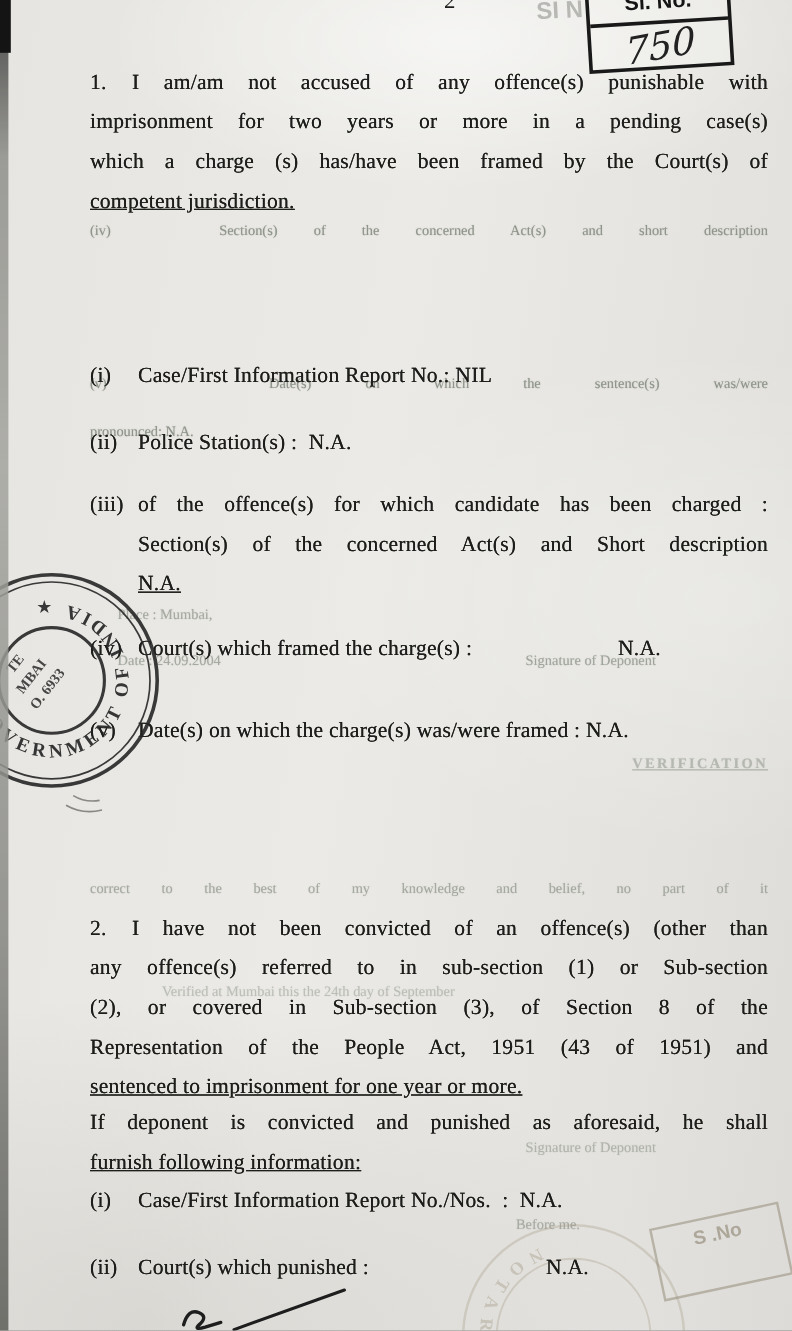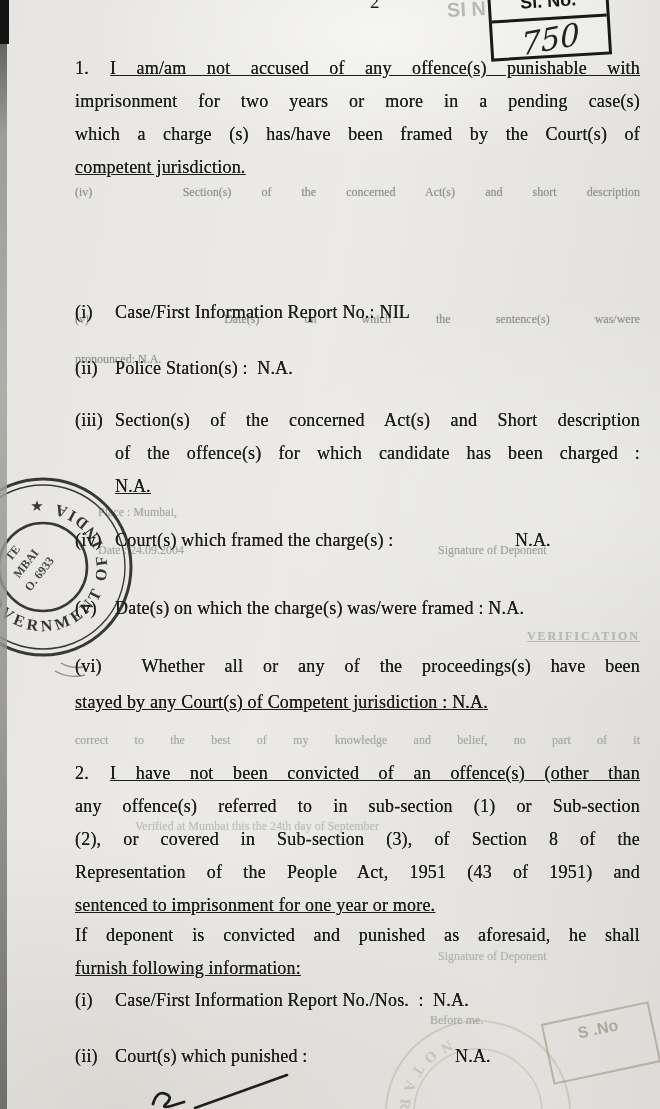--- a/index.html
+++ b/index.html
@@ -14,21 +14,21 @@
   }
   .edge-gray{position:absolute;left:0;top:0;width:7px;height:1109px;
     background:linear-gradient(#2e2e2e,#8f8f8b 12%,#a5a5a0 35%,#8d8d89 65%,#5d5d59 100%);
     filter:blur(.5px);opacity:.85;z-index:5;}
   .edge-black{position:absolute;left:0;top:0;width:9px;height:44px;background:#141414;z-index:6;}
 
   .txt{position:absolute;font-size:18px;line-height:33px;letter-spacing:.2px;
        text-shadow:0 0 .4px currentColor;}
   .para{left:75px;width:565px;}
   .num{position:absolute;left:0;top:0;}
-  .ind35{padding-left:35px;text-decoration:underline;}
+  .ind35{padding-left:35px;}
   .ind40{padding-left:40px;}
   .jline{text-align:justify;text-align-last:justify;}
   .lline{text-align:left;text-decoration:underline;}
 
   .item{left:75px;width:565px;padding-left:40px;box-sizing:border-box;}
   .inum{position:absolute;left:0;top:0;}
   .itext{white-space:pre;margin-top:16px;}
   .ival{position:absolute;top:0;}
 
   .ghost{position:absolute;font-size:12px;line-height:33px;color:#8f958b;z-index:1;
@@ -120,40 +120,36 @@
     <span class="itext">Case/First Information Report No.: NIL</span>
   </div>
 
   <div class="txt item main" style="top:352px">
     <span class="inum">(ii)</span>
     <span class="itext">Police Station(s) :  N.A.</span>
   </div>
 
   <div class="txt item main" style="top:404px">
     <span class="inum">(iii)</span>
+    <div class="jline">of the offence(s) for which candidate has been charged :</div>
     <div class="jline">Section(s) of the concerned Act(s) and Short description</div>
-    <div class="jline">of the offence(s) for which candidate has been charged :</div>
     <div class="lline">N.A.</div>
   </div>
 
   <div class="txt item main" style="top:524px">
     <span class="inum">(iv)</span>
     <span class="itext">Court(s) which framed the charge(s) :</span>
     <span class="ival" style="left:440px">N.A.</span>
   </div>
 
   <div class="txt item main" style="top:592px">
     <span class="inum">(v)</span>
     <span class="itext">Date(s) on which the charge(s) was/were framed : N.A.</span>
   </div>
 
-  <div class="txt para main" style="top:648px;line-height:36px">
-    <div class="jline">(vi)&nbsp;&nbsp;Whether all or any of the proceedings(s) have been</div>
-    <div class="lline">stayed by any Court(s) of Competent jurisdiction :  N.A.</div>
-  </div>
 
   <div class="txt para main" style="top:757px">
     <span class="num">2.</span>
     <div class="jline ind35">I  have not been convicted of an offence(s) (other than</div>
     <div class="jline">any offence(s) referred to in sub-section (1) or Sub-section</div>
     <div class="jline">(2), or covered in Sub-section (3), of Section 8 of the</div>
     <div class="jline">Representation of the People Act, 1951 (43 of 1951) and</div>
     <div class="lline">sentenced to imprisonment for one year or more.</div>
   </div>
 

